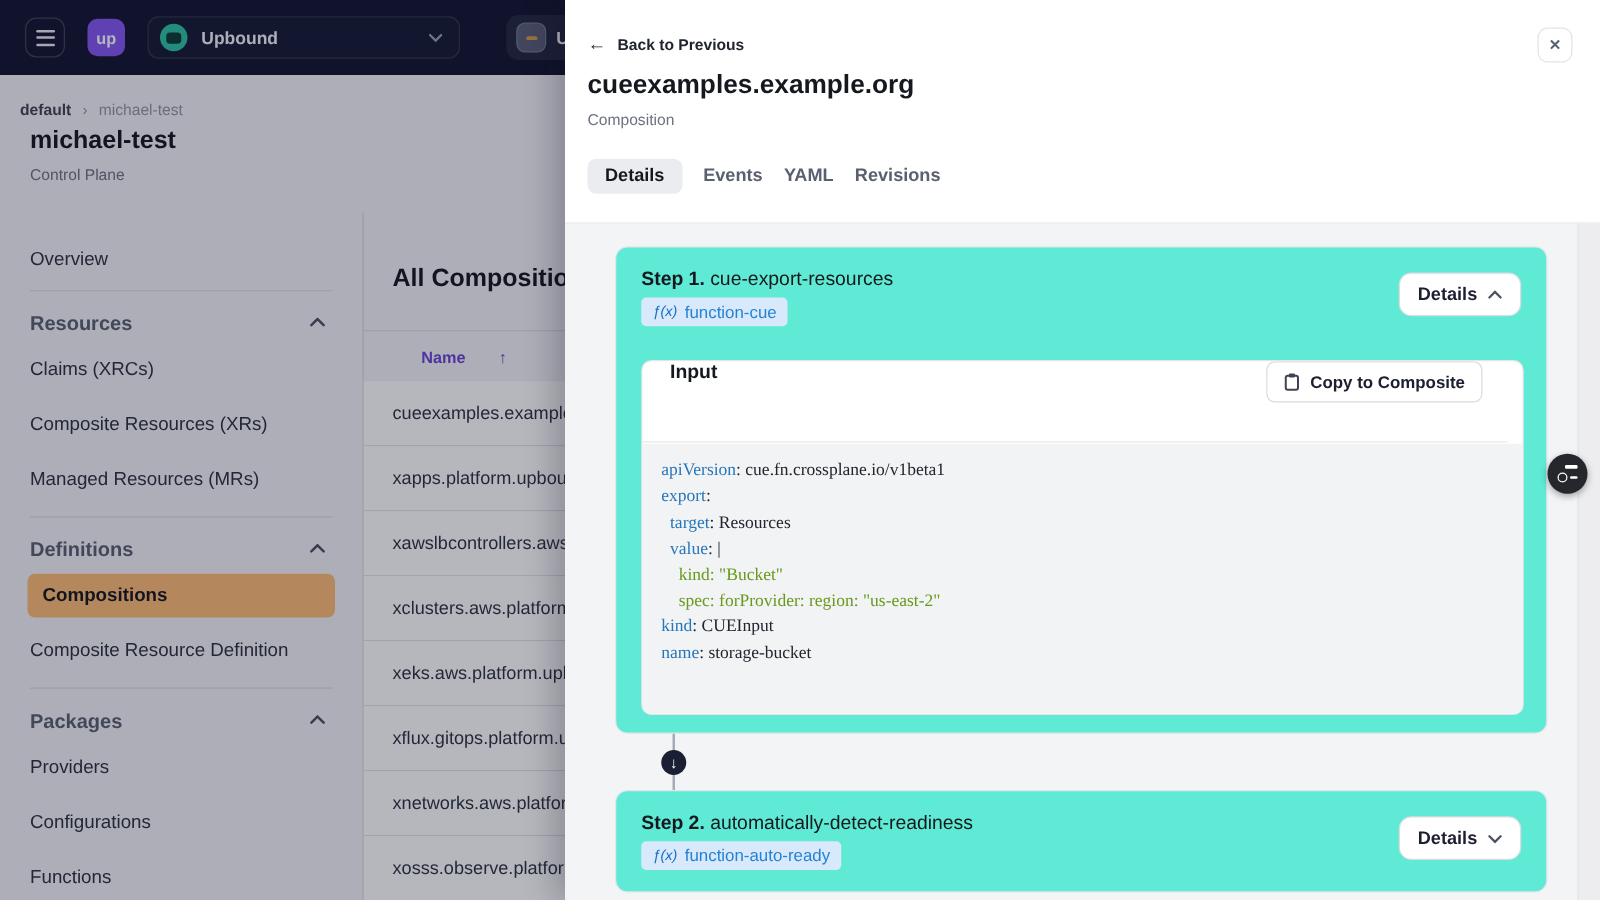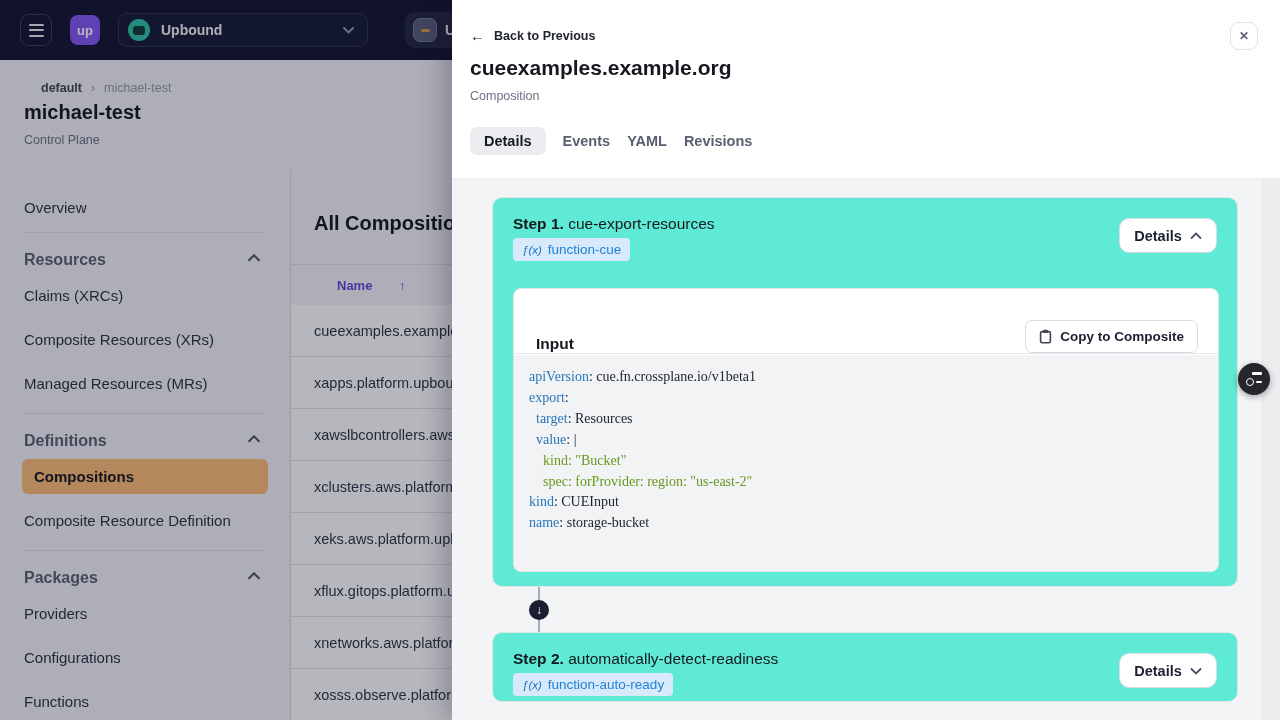--- a/index.html
+++ b/index.html
@@ -21,21 +21,21 @@
   .orgdot{width:22px;height:22px;border-radius:50%;background:#2ec2a2;margin-left:9px;
           display:flex;align-items:center;justify-content:center;}
   .orgdot i{display:block;width:12px;height:9px;background:#0c3b34;border-radius:3px;}
   .orglabel{color:#f2f3f7;font-size:14px;font-weight:700;margin-left:11px;flex:1;}
   .chip{left:405px;top:12px;width:70px;height:36px;border-radius:10px;background:#23273f;}
   .chipicon{left:8px;top:6px;width:24px;height:24px;border-radius:7px;background:#595d77;
             border:1px solid #757991;box-sizing:border-box;display:flex;align-items:center;justify-content:center;}
   .chipicon i{display:block;width:9px;height:3px;border-radius:2px;background:#d79b4a;}
   .chiplabel{left:40px;top:10px;color:#fff;font-weight:700;font-size:14px;}
 
-  .crumbs{left:41px;top:81px;font-size:12.5px;display:flex;gap:9px;align-items:center;}
+  .crumbs{left:16px;top:81px;font-size:12.5px;display:flex;gap:9px;align-items:center;}
   .crumb-root{color:#3f4453;font-weight:600;cursor:pointer;}
   .crumb-sep{color:#8d92a0;font-size:12px;}
   .crumb-cur{color:#9296a3;}
   .pagetitle{left:24px;top:101px;font-size:20px;font-weight:700;color:#15181f;}
   .pagesub{left:24px;top:133px;font-size:12.5px;color:#6d7280;}
 
   .sb-item{left:24px;font-size:15px;color:#2c3140;cursor:pointer;white-space:nowrap;}
   .sb-label{left:24px;font-size:16px;font-weight:700;color:#5a6070;cursor:pointer;}
   .sb-div{left:24px;width:242px;border-top:1px solid #dcdde2;}
   .sb-chev{left:248px;width:12px;height:8px;}
@@ -67,36 +67,36 @@
   .tab.active{background:#ebecef;border-radius:7px;padding:6px 14px;color:#15181f;font-weight:700;}
   .closebtn{left:778px;top:22px;width:28px;height:28px;border:1px solid #e3e4e8;border-radius:8px;
             box-sizing:border-box;display:flex;align-items:center;justify-content:center;cursor:pointer;
             font-size:12px;font-weight:700;color:#5a6072;background:#fff;}
 
   .pcontent{left:0;top:178px;width:828px;height:542px;background:#f3f4f6;border-top:1px solid #ececf0;box-sizing:border-box;}
   .scrollstrip{right:0;top:0;width:17px;height:542px;background:#ededf0;border-left:1px solid #e3e4e7;cursor:pointer;}
 
   .card{left:40px;width:746px;background:#5eead4;border:1px solid #e4e5e9;border-radius:10px;box-sizing:border-box;}
   .card1{top:18px;height:390px;}
-  .card2{top:453px;height:70px;}
+  .card2{top:453px;height:82px;}
   .stepline{left:20px;top:17px;font-size:15.5px;color:#15181f;white-space:nowrap;}
   .stepline b{font-weight:700;}
   .fnbadge{left:20px;top:40px;height:23px;background:#d7e9fb;border-radius:4px;display:inline-flex;
            align-items:center;padding:0 9px;gap:6px;}
   .fnbadge .fx{font-size:11.5px;color:#1a6fc2;font-style:italic;}
   .fnbadge .lbl{font-size:13.5px;color:#2383d6;}
   .detailsbtn{right:20px;top:20px;width:98px;height:35px;border:1px solid #dbdce1;border-radius:10px;
               background:#fff;box-sizing:border-box;display:flex;align-items:center;justify-content:center;
               gap:8px;cursor:pointer;}
   .detailsbtn .lbl{font-size:14.5px;font-weight:700;color:#1b1f30;}
 
   .inputcard{left:20px;top:90px;width:706px;height:284px;border:1px solid #e4e5e9;border-radius:8px;
              box-sizing:border-box;background:#fff;overflow:hidden;}
-  .inputhead{left:0;top:0;right:0;height:65px;border-bottom:1px solid #e7e8ec;display:flex;
-             align-items:flex-end;justify-content:space-between;padding:0 20px 0 22px;box-sizing:border-box;gap:24px;}
+  .inputhead{left:0;top:0;right:12px;height:65px;border-bottom:1px solid #e7e8ec;display:flex;
+             align-items:flex-start;justify-content:space-between;padding:0 20px 0 22px;box-sizing:border-box;gap:24px;}
   .inputtitle{font-size:15.5px;font-weight:700;color:#15181f;}
   .copybtn{height:31px;border:1px solid #dbdce1;border-radius:7px;background:#fff;display:flex;
            align-items:center;gap:8px;padding:0 13px;cursor:pointer;}
   .copybtn .lbl{font-size:13.5px;font-weight:700;color:#1b1f30;}
   .codeblock{left:0;top:66px;right:0;bottom:0;background:#f2f3f5;padding:12px 0 0 15px;box-sizing:border-box;
              font-family:Liberation Serif, serif;font-size:14px;line-height:20.9px;}
   .code-line{white-space:pre;}
   .cs-k{color:#2776ba;} .cs-p{color:#21262e;} .cs-s{color:#68991c;}
 
   .connline{left:86px;top:408px;width:2px;height:45px;background:#a6abb5;}

